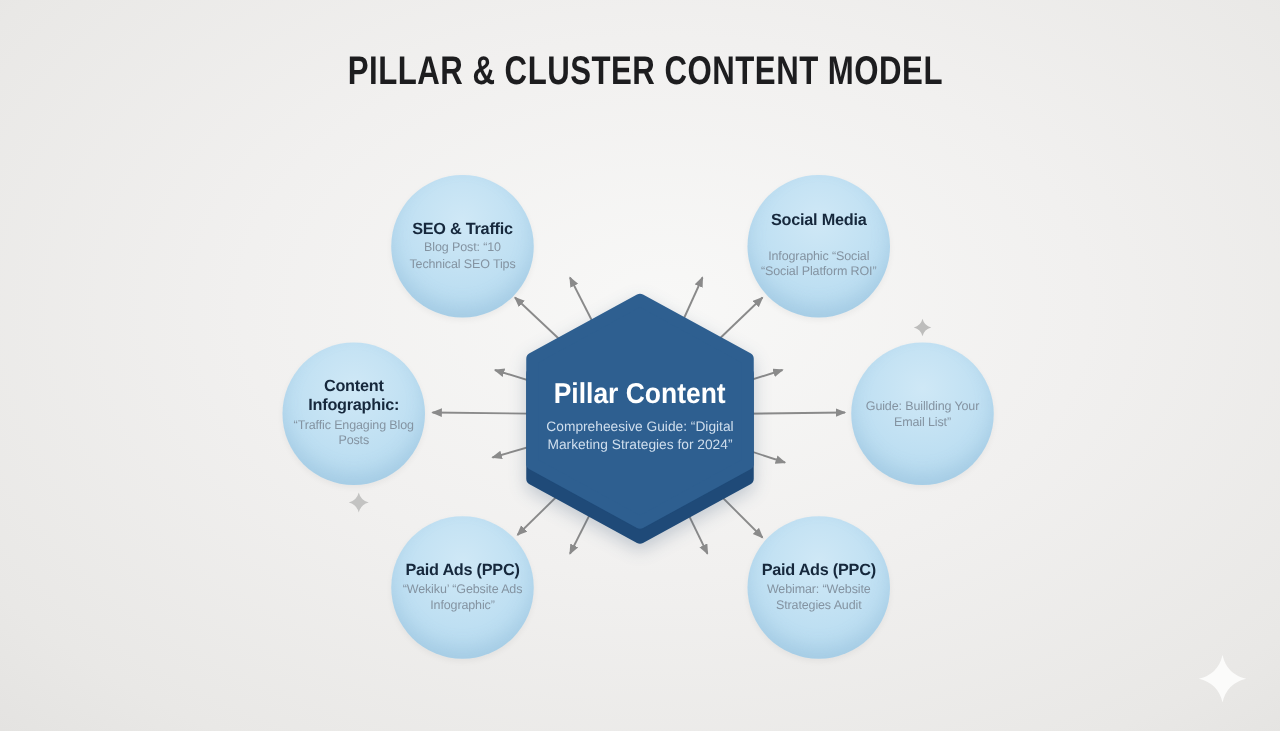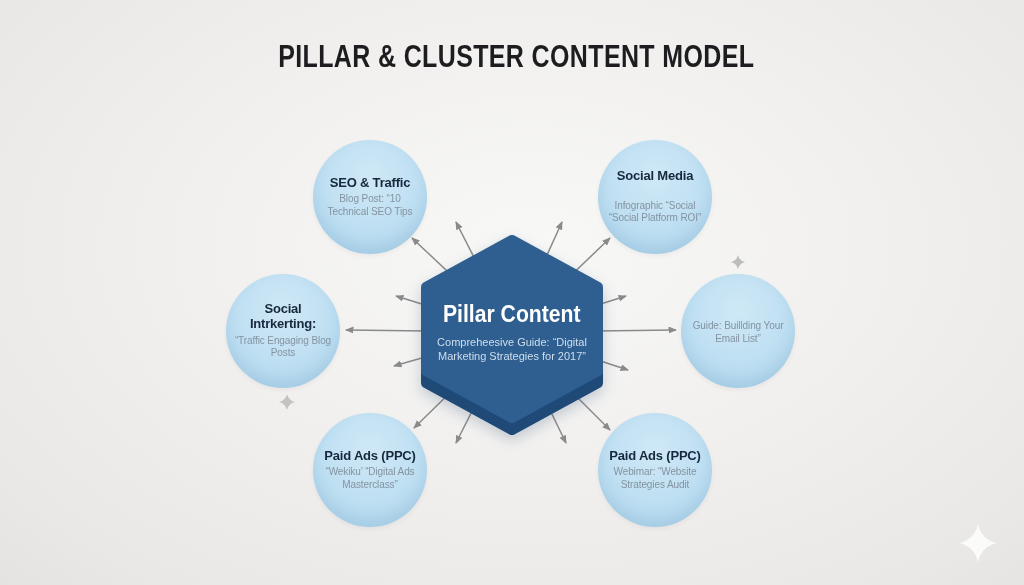--- a/index.html
+++ b/index.html
@@ -114,42 +114,42 @@
 
 <div class="circle c-seo">
   <div class="c-title">SEO &amp; Traffic</div>
   <div class="c-body">Blog Post: “10 Technical SEO Tips</div>
 </div>
 <div class="circle c-social">
   <div class="c-title">Social Media</div>
   <div class="c-body">Infographic “Social “Social Platform ROI”</div>
 </div>
 <div class="circle c-content">
-  <div class="c-title">Social Intrkerting:</div>
+  <div class="c-title">Content Infographic:</div>
   <div class="c-body">“Traffic Engaging Blog Posts</div>
 </div>
 <div class="circle c-email">
   <div class="c-body">Guide: Buillding Your Email List”</div>
 </div>
 <div class="circle c-ppc-l">
   <div class="c-title">Paid Ads (PPC)</div>
-  <div class="c-body">“Wekiku’ “Digital Ads Masterclass”</div>
+  <div class="c-body">“Wekiku’ “Gebsite Ads Infographic”</div>
 </div>
 <div class="circle c-ppc-r">
   <div class="c-title">Paid Ads (PPC)</div>
   <div class="c-body">Webimar: “Website Strategies Audit</div>
 </div>
 
 <svg class="hex-layer" width="200" height="208">
   <polygon points="100,18 186,65 186,149 100,196 14,149 14,65" fill="#1f4a78" stroke="#1f4a78" stroke-width="10" stroke-linejoin="round" transform="translate(0,6)"></polygon>
   <polygon points="100,12 186,59 186,143 100,190 14,143 14,59" fill="#2e5f90" stroke="#2e5f90" stroke-width="10" stroke-linejoin="round"></polygon>
 </svg>
 <div class="hex-text">
   <div class="hex-title">Pillar Content</div>
-  <div class="hex-sub">Compreheesive Guide: “Digital Marketing Strategies for 2017”</div>
+  <div class="hex-sub">Compreheesive Guide: “Digital Marketing Strategies for 2024”</div>
 </div>
 
 <svg class="sparkle sp-1" width="20" height="20" viewBox="-10 -10 20 20">
   <path d="M0,-7 Q1.4,-1.4 7,0 Q1.4,1.4 0,7 Q-1.4,1.4 -7,0 Q-1.4,-1.4 0,-7 Z" fill="#bdbdbc"></path>
 </svg>
 <svg class="sparkle sp-2" width="24" height="24" viewBox="-12 -12 24 24">
   <path d="M0,-8 Q1.6,-1.6 8,0 Q1.6,1.6 0,8 Q-1.6,1.6 -8,0 Q-1.6,-1.6 0,-8 Z" fill="#c3c3c2"></path>
 </svg>
 <svg class="sparkle sp-3" width="44" height="44" viewBox="-22 -22 44 44">
   <path d="M0,-19 Q3.5,-3.5 19,0 Q3.5,3.5 0,19 Q-3.5,3.5 -19,0 Q-3.5,-3.5 0,-19 Z" fill="#fbfbfa"></path>

